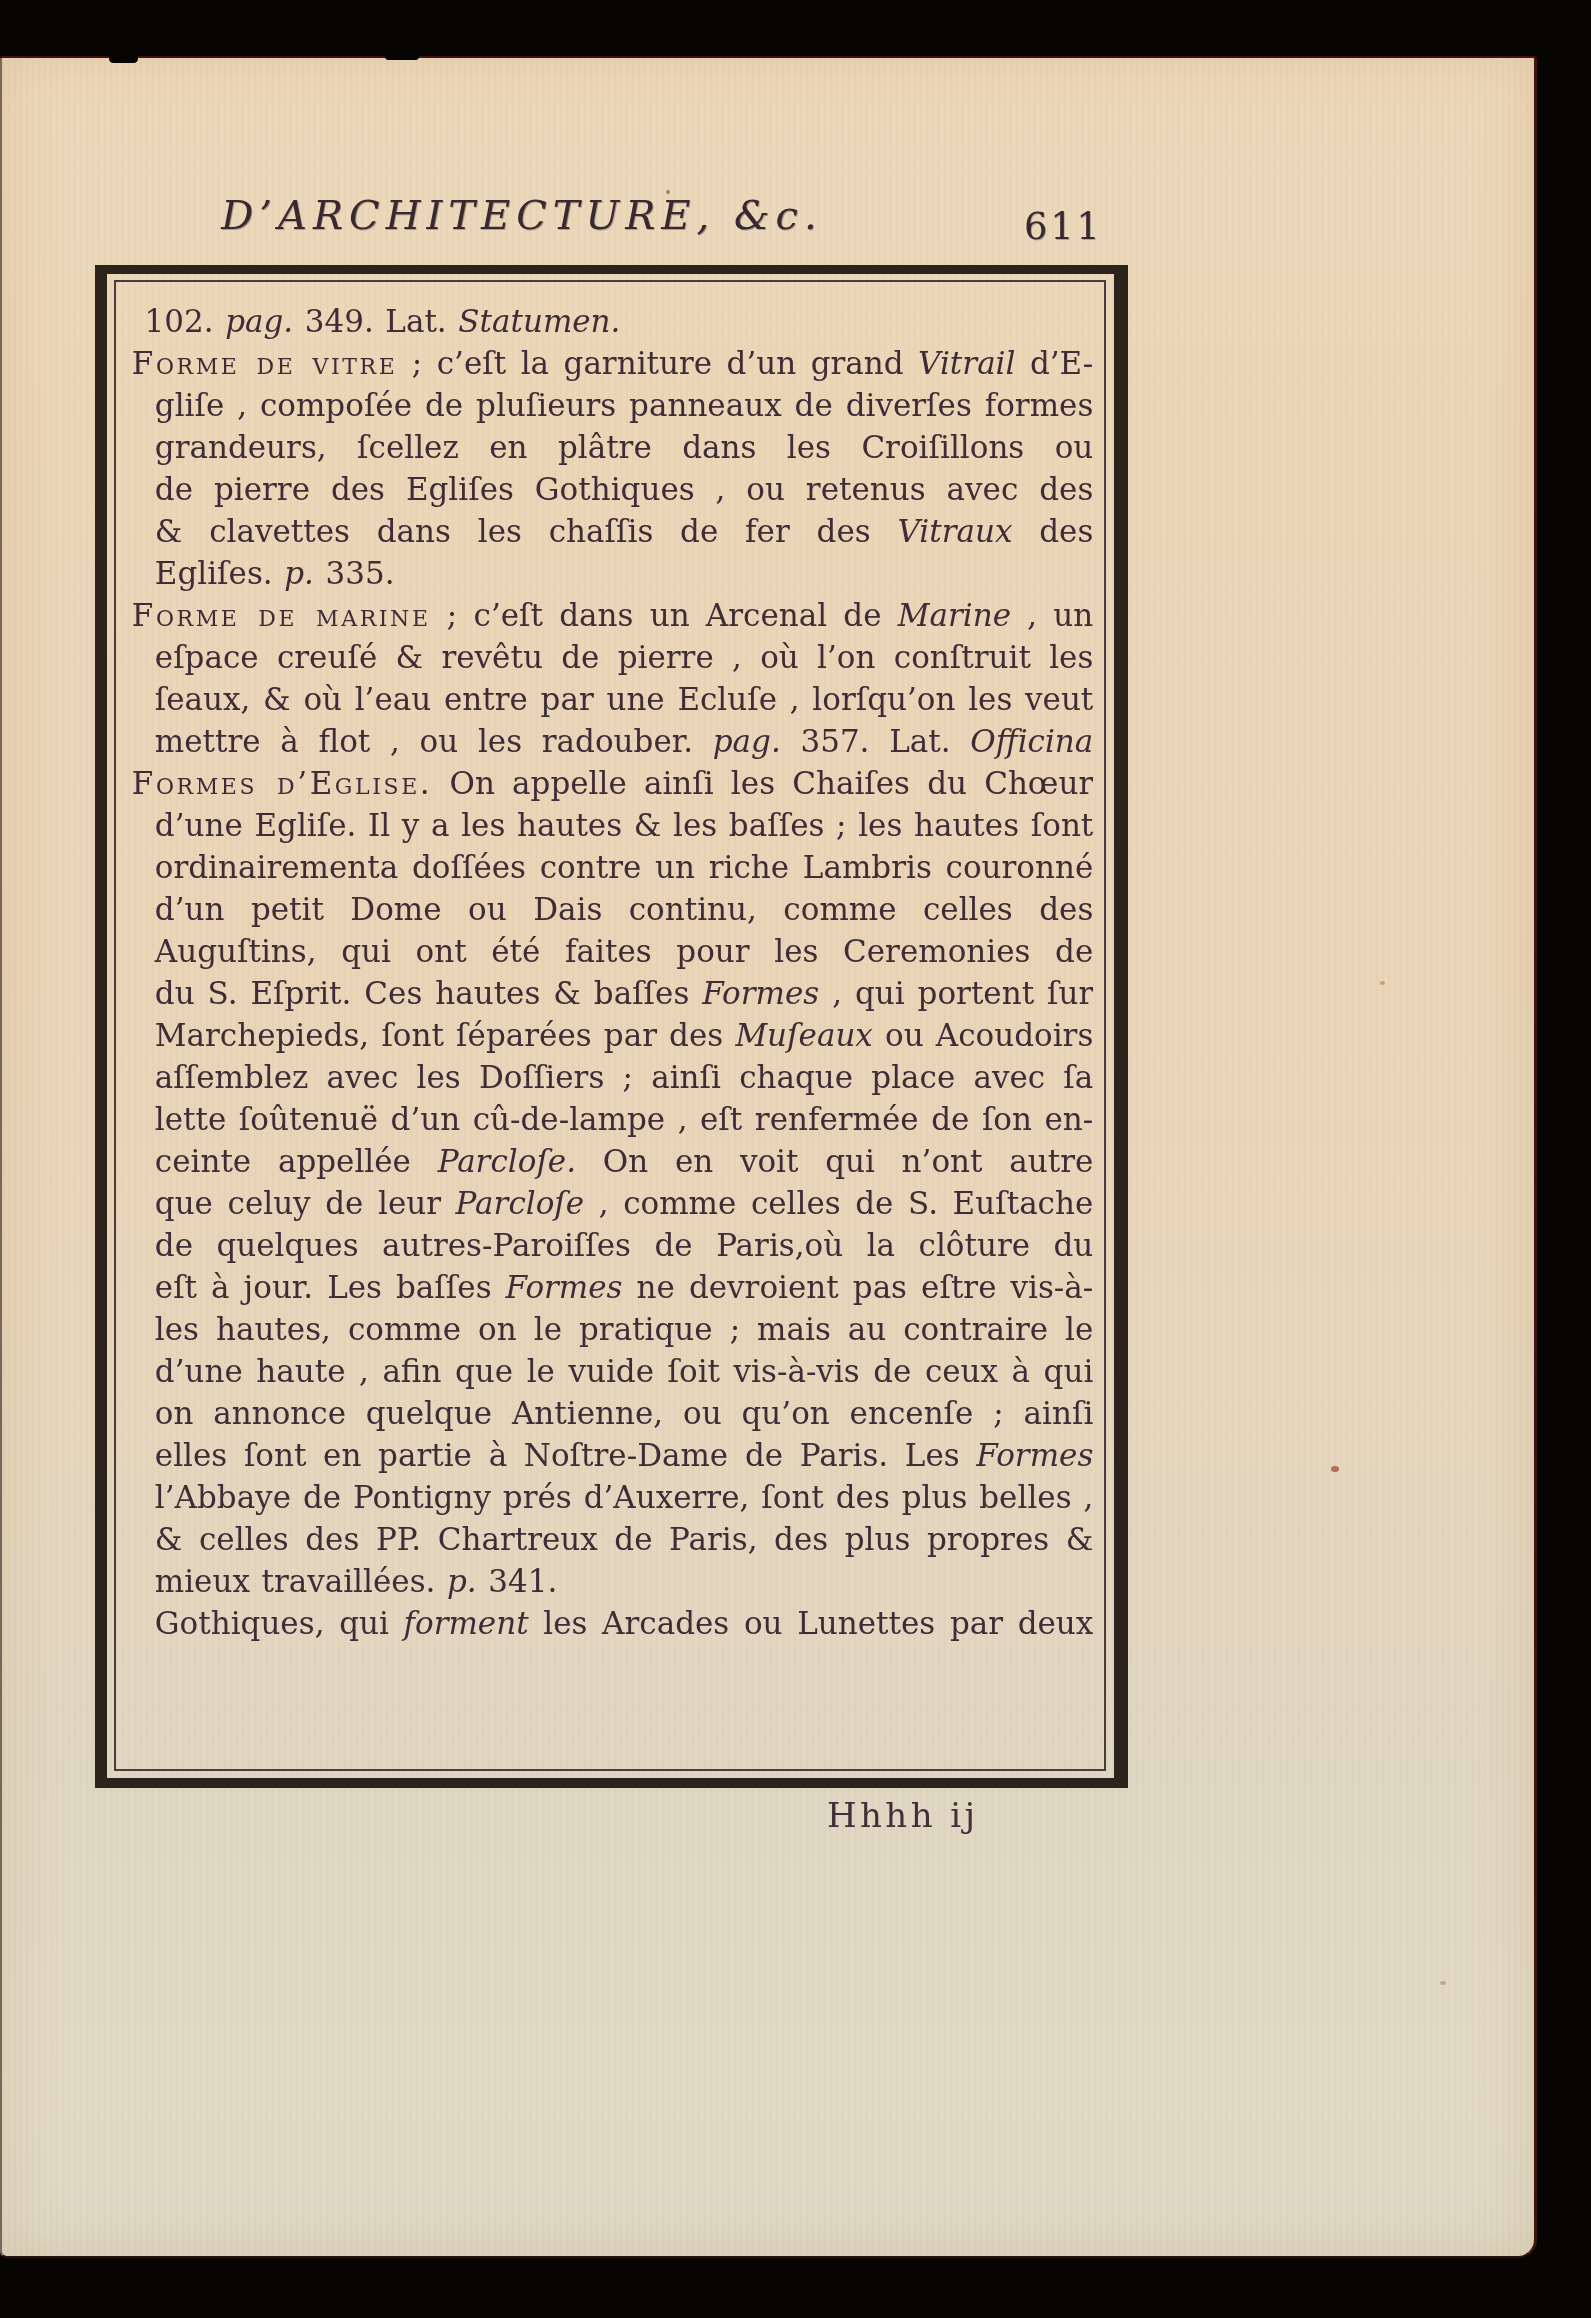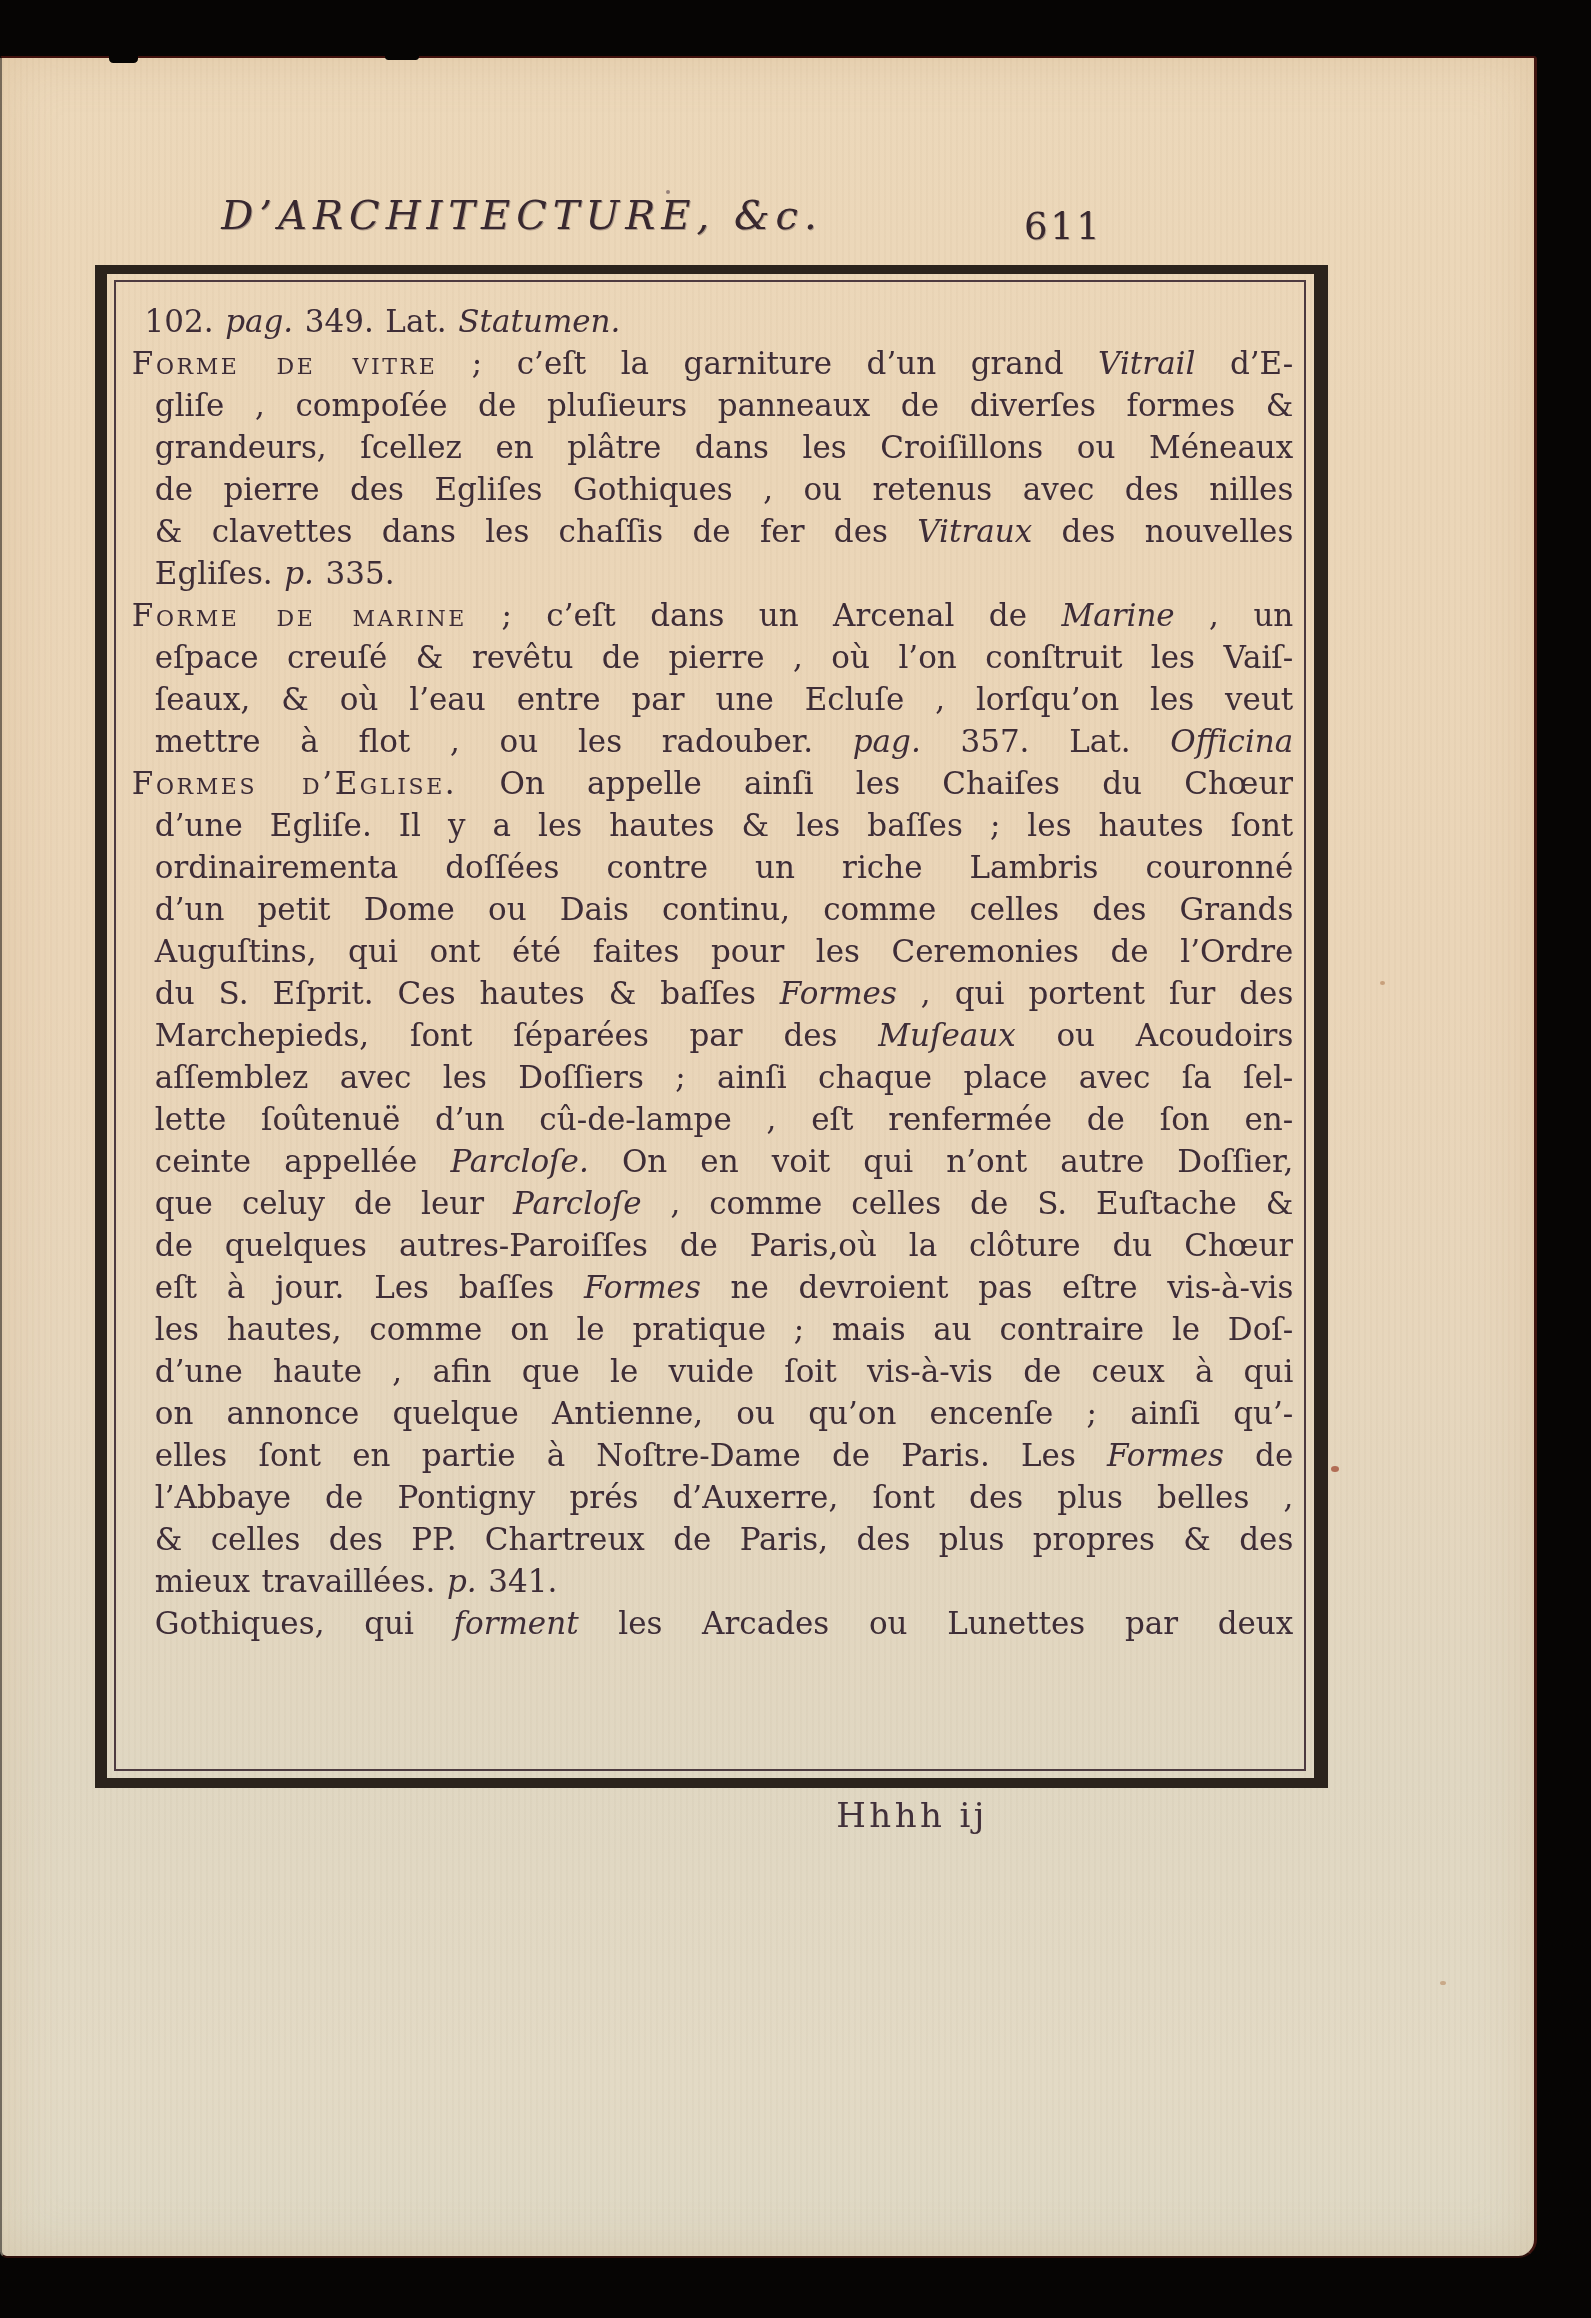--- a/index.html
+++ b/index.html
@@ -38,21 +38,21 @@
   }
   .page-num{
     position:absolute;right:25.5px;top:5.1px;
     font-size:37px;letter-spacing:2.6px;color:#38282f;
     text-shadow:0.9px 0.9px 0 rgba(56,40,47,0.3);
     margin-top:8px;
   }
 
   
   .frame{
-    position:absolute;left:95px;top:265px;width:1233px;height:1523px;
+    position:absolute;left:95px;top:265px;width:1033px;height:1523px;
     box-sizing:border-box;
     border-style:solid;border-color:#2b231c;
     border-width:9.4px 14.5px 10.2px 12px;
   }
   .frame-inner{
     position:absolute;left:0;right:0;top:0;bottom:0;
     margin:6px 7.7px 6.8px 6.8px;
     border:2.6px solid #4d3a40;
   }
 
@@ -69,21 +69,21 @@
   }
   .line.cont{padding-left:23px;}
   .line.firstind{padding-left:12.8px;text-align-last:left;}
   .line.endline{text-align-last:left;}
   .it{font-style:italic;}
   .sc{font-variant:small-caps;letter-spacing:2.6px;}
 
   
   .catchword{
     position:absolute;left:827px;top:1795px;width:170px;
-    text-align:center;font-size:34px;letter-spacing:3.4px;color:#41303a;
+    font-size:34px;letter-spacing:3.4px;color:#41303a;
   }
 
   
   .speck{position:absolute;border-radius:50%;}
   .sp1{left:1329px;top:1408px;width:7.7px;height:6px;background:#a5543c;opacity:.8;}
   .sp2{left:1378px;top:923px;width:5.1px;height:4.3px;background:#b98a62;opacity:.7;}
   .sp3{left:664px;top:132px;width:4.3px;height:4.3px;background:#5e4a52;opacity:.6;}
   .sp4{left:1438px;top:1923px;width:6px;height:4.3px;background:#b98a62;opacity:.6;}
 </style>
 </head>

